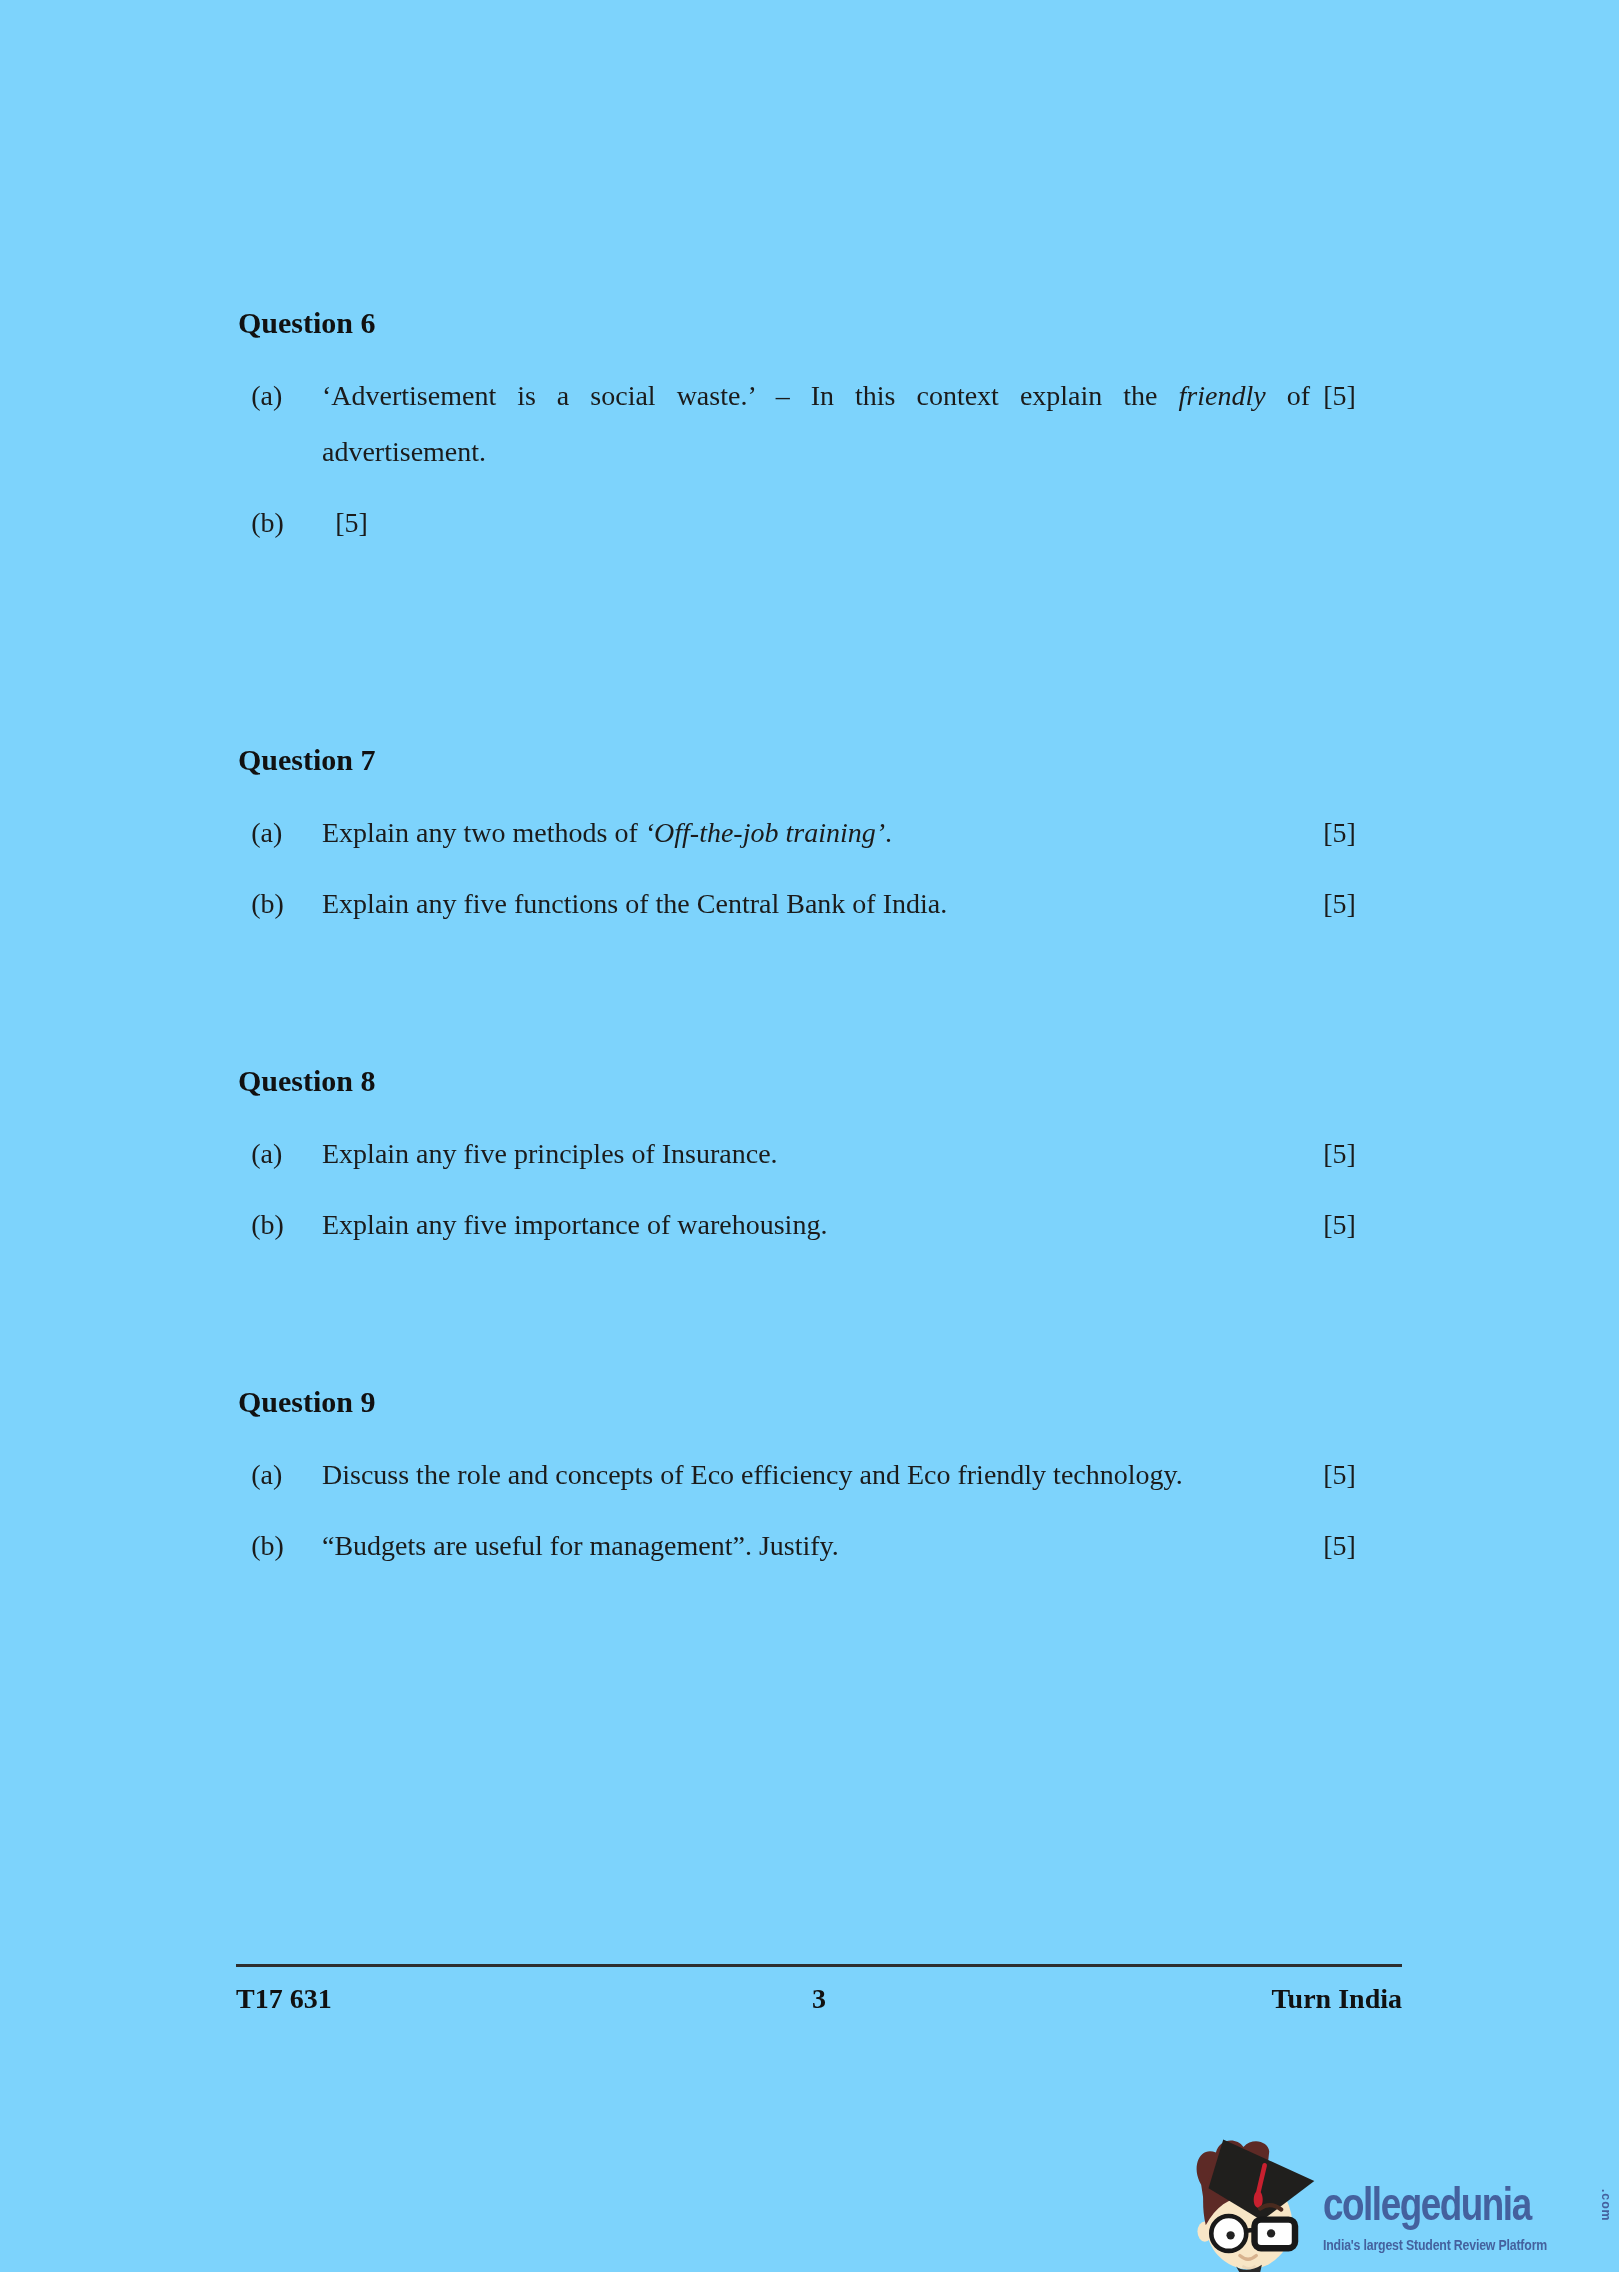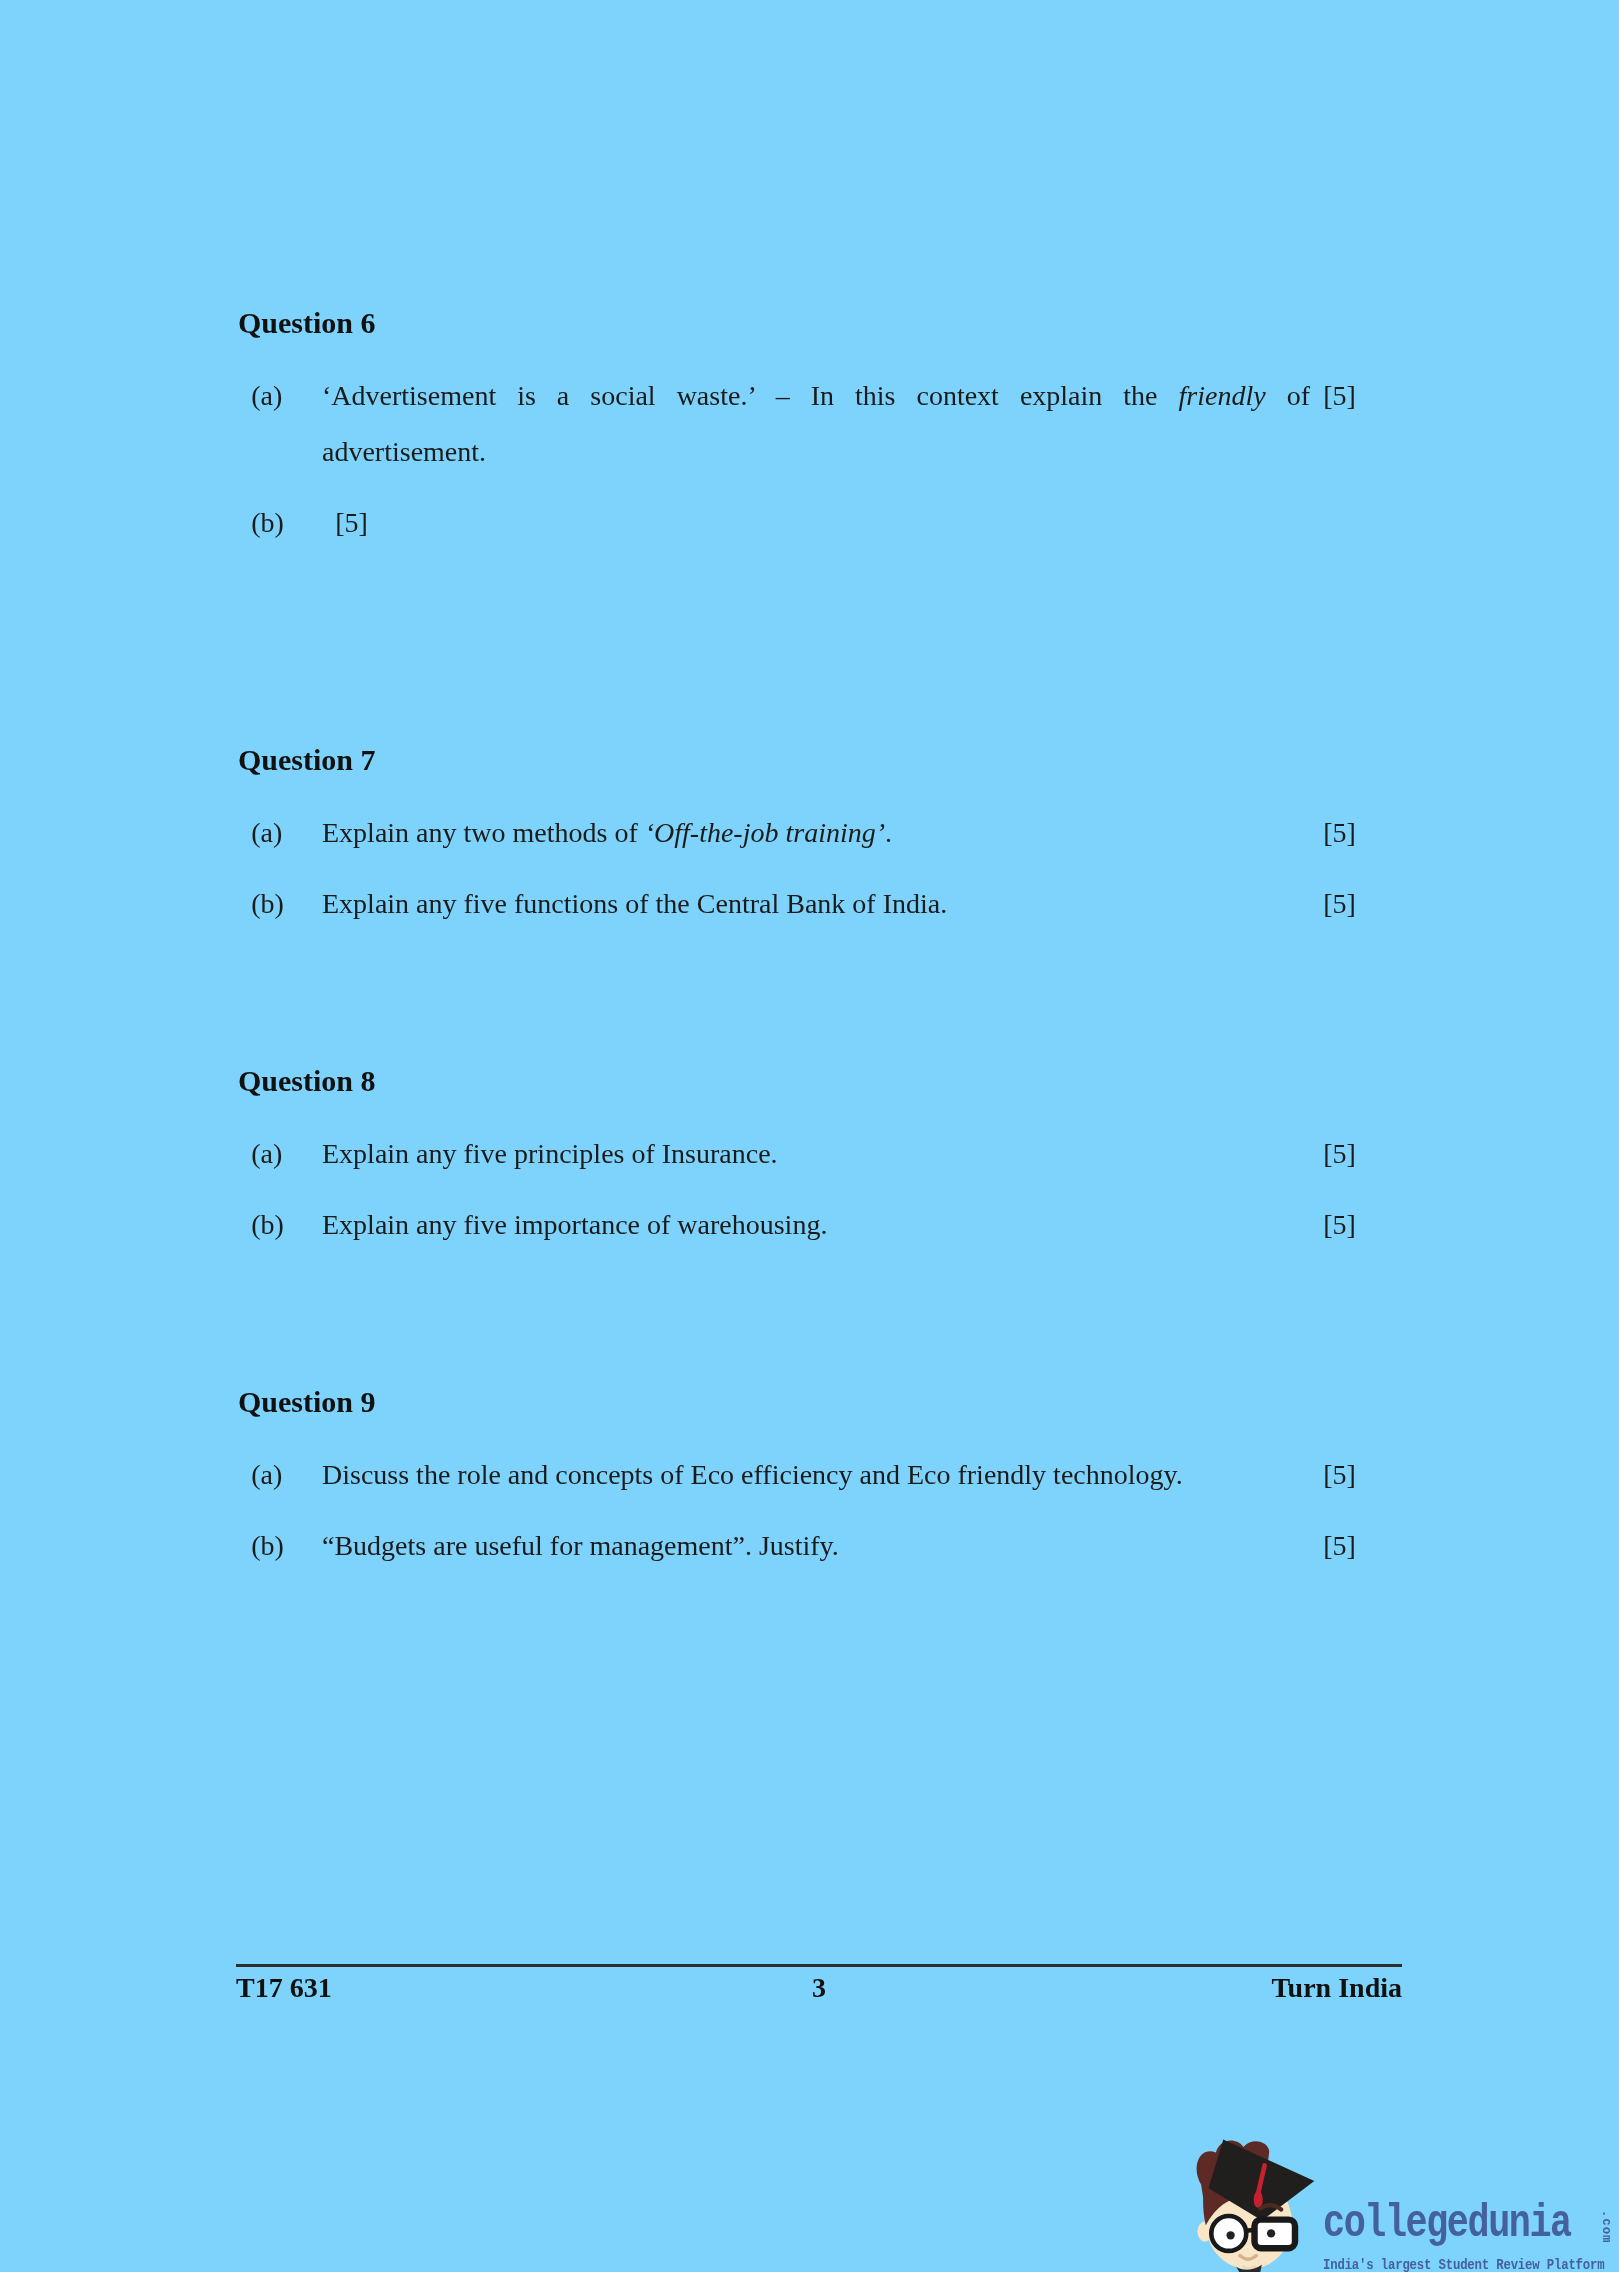--- a/index.html
+++ b/index.html
@@ -29,32 +29,32 @@
   }
   .q-item.first { margin-top: 26.5px; }
   .q-label { flex: none; width: 84px; padding-left: 13.2px; }
   .q-text  { flex: none; width: 988px; text-align: justify; }
   .q-text .it { font-style: italic; }
   .q-marks { flex: none; width: 62px; margin-left: 13.2px; text-align: left; }
 
   .footer {
     position: absolute; left: 236px; top: 1964px; width: 1166px;
     border-top: 3.5px solid #2e2e2e;
-    padding-top: 5px;
+    padding-top: 16px;
     font-size: 28px; font-weight: bold; color: #111;
   }
   .footer-row { position: relative; display: flex; justify-content: space-between; }
   .footer-center {
     position: absolute; left: 0; right: 0; text-align: center;
   }
 
   .logo {
     position: absolute; left: 1175px; top: 2135px; width: 445px; height: 138px;
-    display: flex; align-items: flex-end;
-    font-family: Liberation Mono, monospace;
+    display: flex; align-items: center;
+    font-family: Liberation Sans, sans-serif;
   }
   .mascot { flex: none; width: 148px; height: 138px; }
   .logo-text { margin-left: 0px; padding-top: 23px; }
   .brand-row { display: flex; align-items: flex-start; }
   .brand-wrap { width: 275px; overflow: visible; }
   .brand {
     display: inline-block;
     font-size: 46px; line-height: 51px; font-weight: bold;
     letter-spacing: -1.8px;
     transform: scaleX(0.80); transform-origin: left top;

